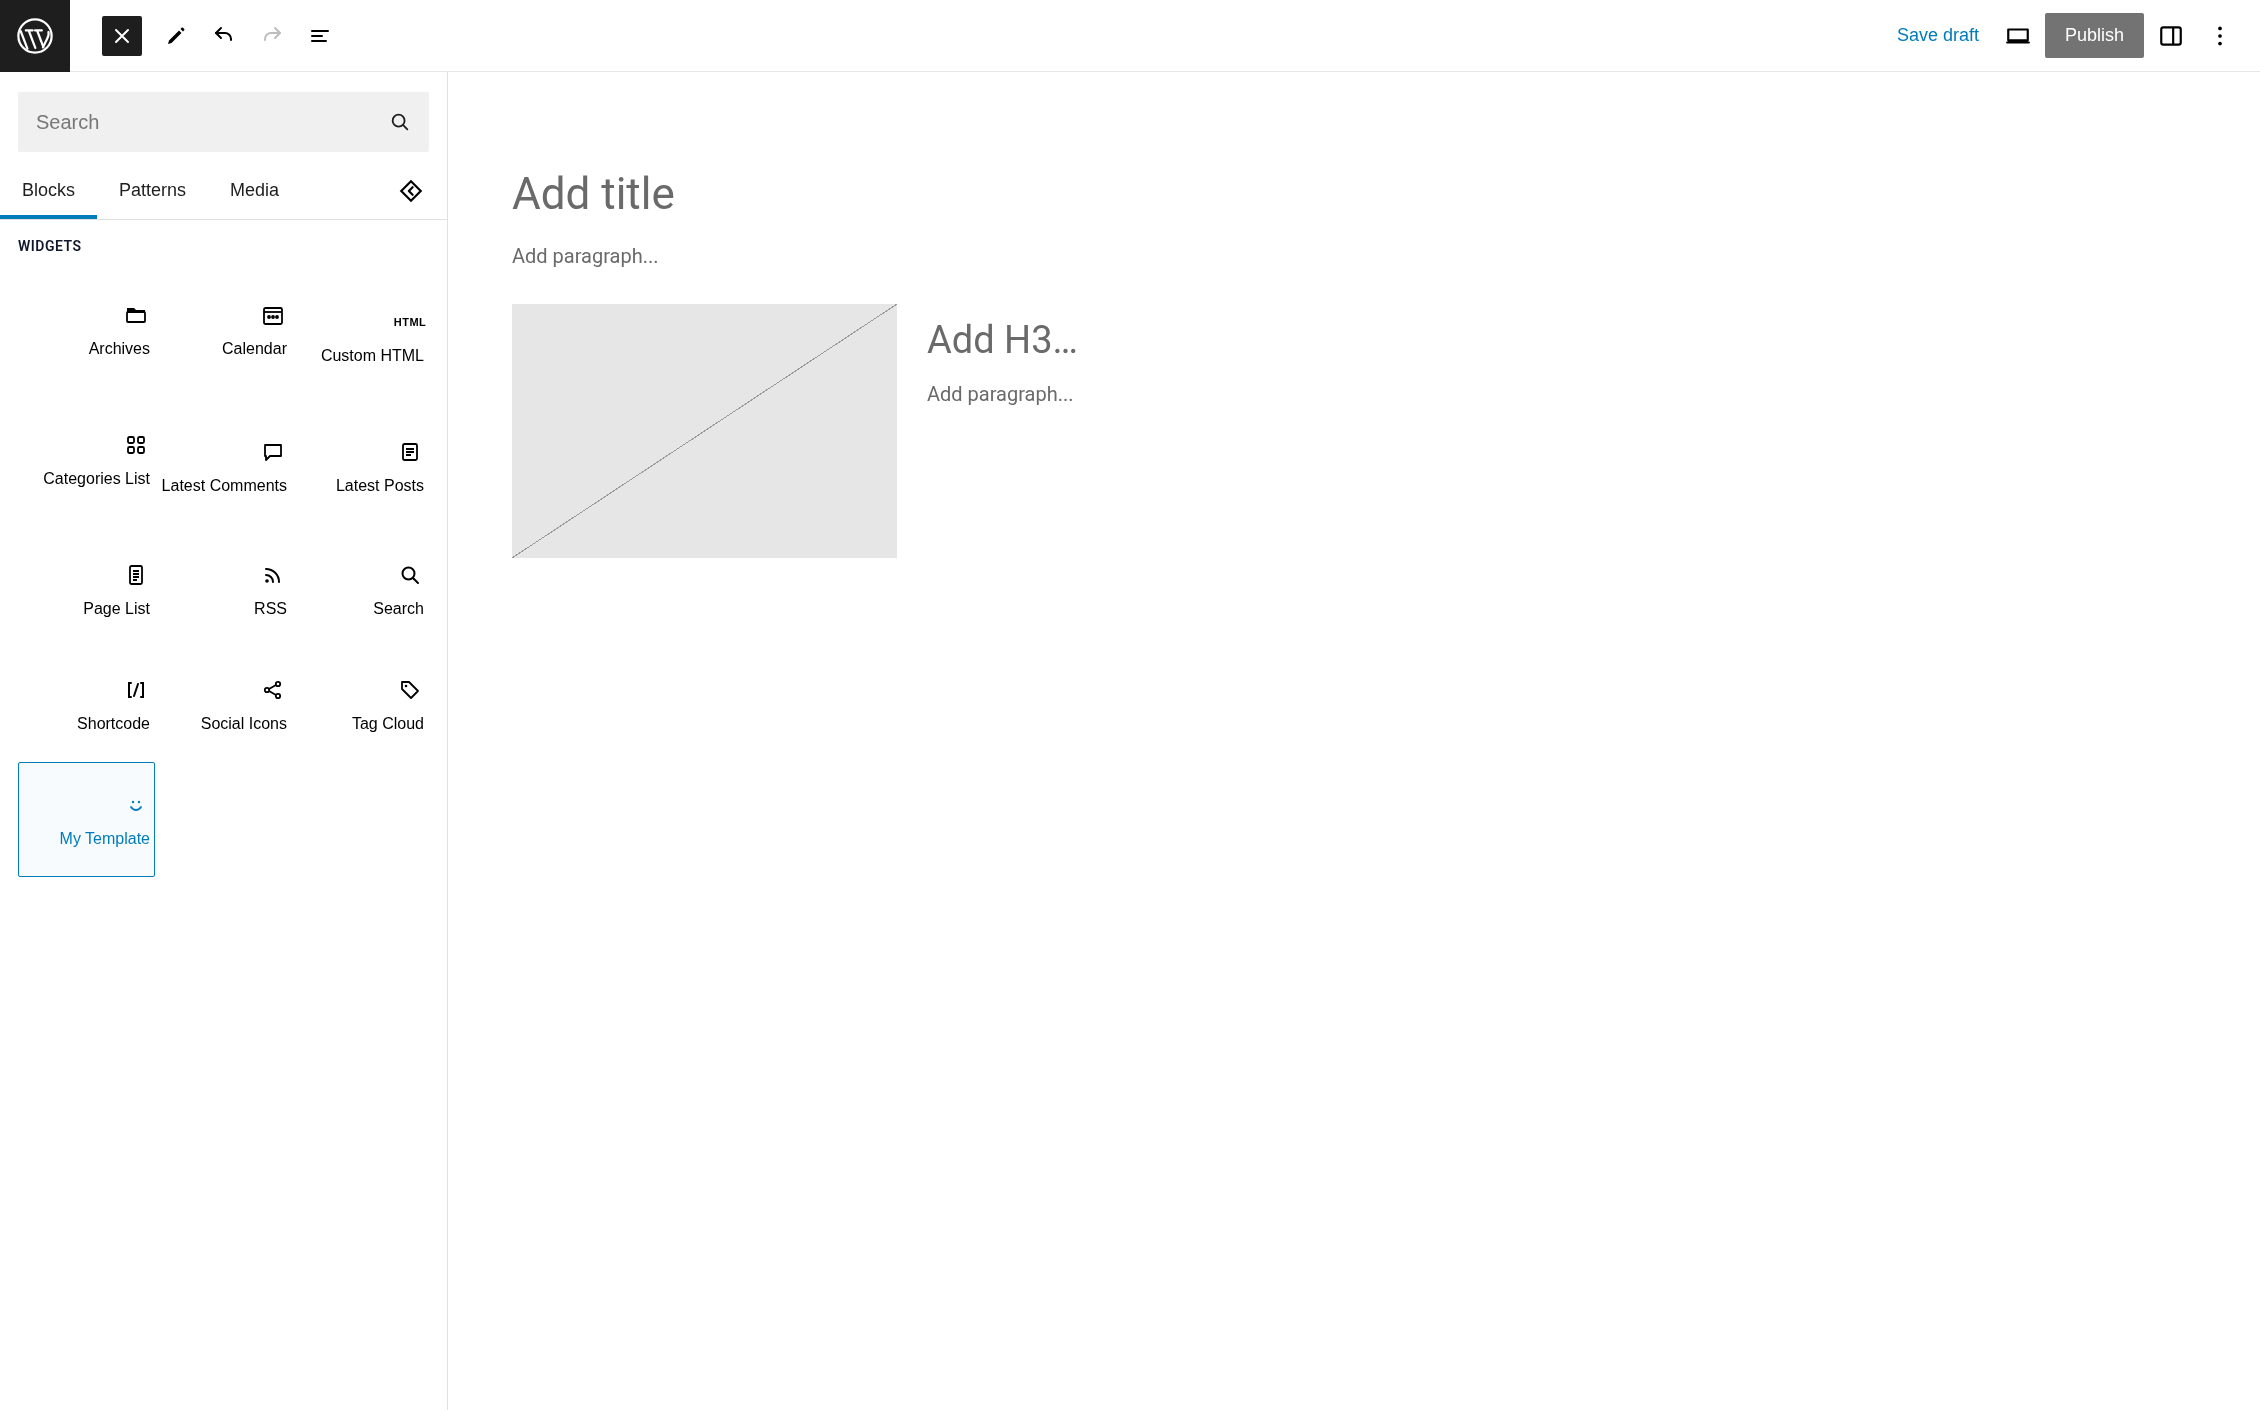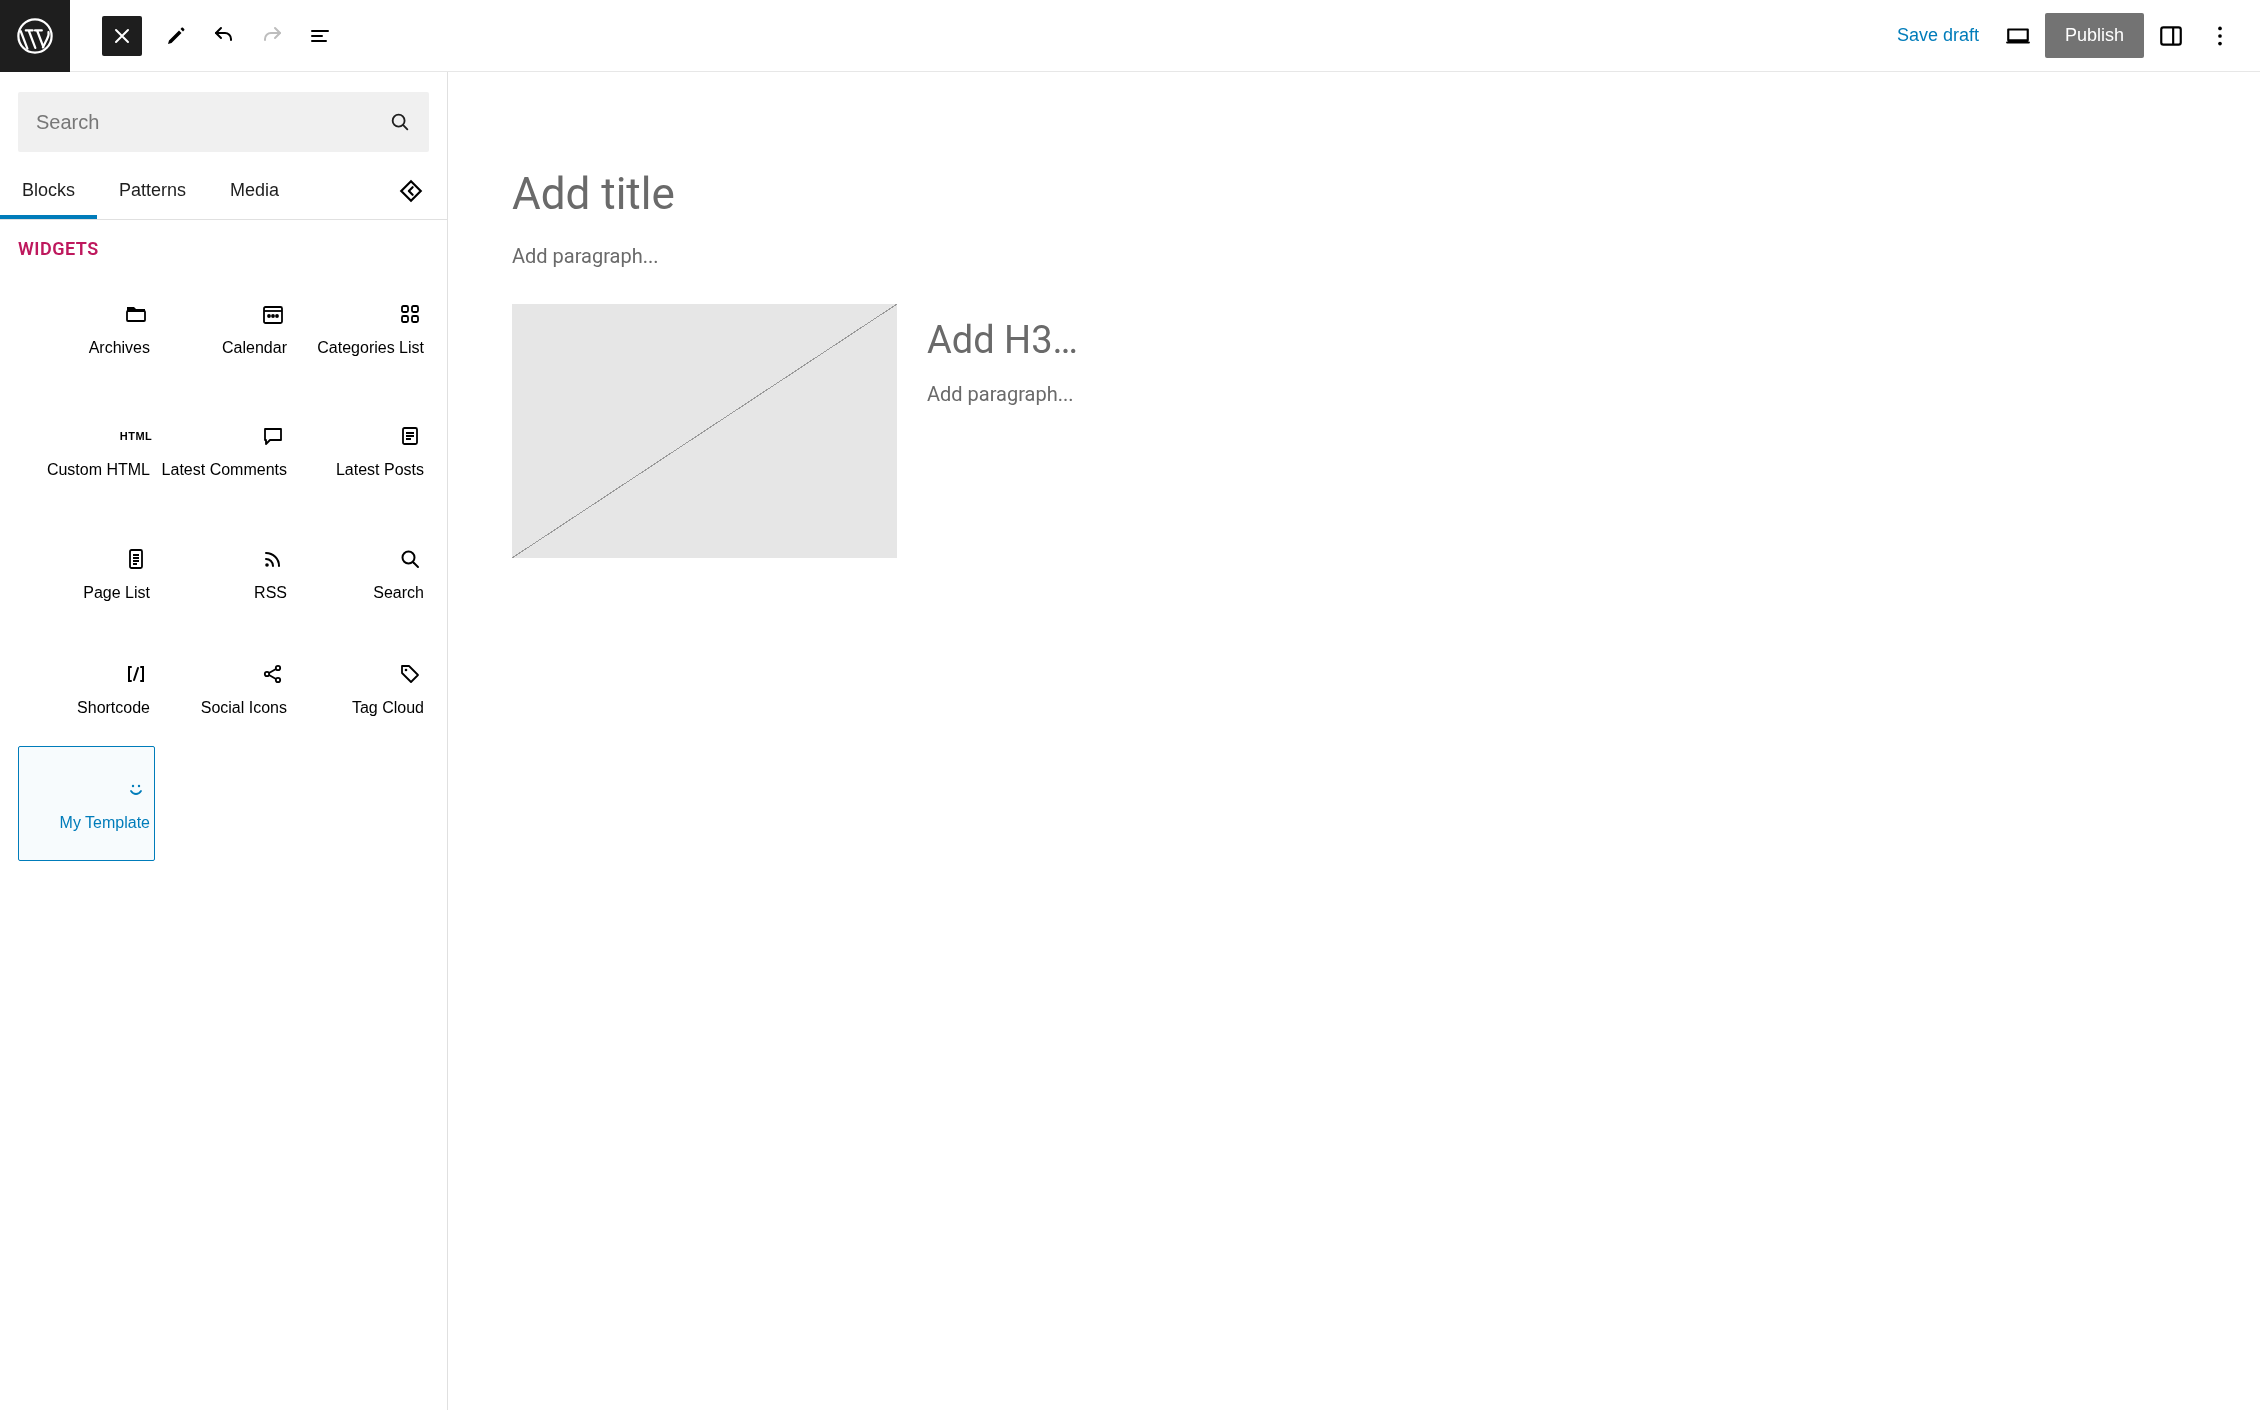--- a/index.html
+++ b/index.html
@@ -32,21 +32,21 @@
   .search-box input { flex:1; background:transparent; border:none; font-size:20px; outline:none; color:#555; }
   .search-box input::placeholder { color:#777; }
   .search-box svg { width:22px; height:22px; color:#1e1e1e; }
   .ins-tabs { display:flex; align-items:center; border-bottom:1px solid #e0e0e0; padding: 0 18px 0 0; margin-top:10px; }
   .ins-tab { background:none; border:none; border-bottom:4px solid transparent; font-size:18px; padding:18px 22px 14px; cursor:pointer; color:#1e1e1e; }
   .ins-tab.active { border-bottom-color:#007cba; font-weight:500; }
   .ins-tabs-spacer { flex:1; }
   .close-ins { width:36px; height:36px; background:none; border:none; cursor:pointer; display:flex; align-items:center; justify-content:center; }
 
   .ins-body { flex:1; overflow:auto; padding: 18px; }
-  .section-label { color:#be185d; font-size:18px; font-weight:600; letter-spacing:0.5px; margin-bottom:12px; }
+  .section-label { color:#0f172a; font-size:14px; font-weight:600; letter-spacing:0.5px; margin-bottom:18px; }
   .block-grid { display:grid; grid-template-columns: repeat(3, 1fr); gap: 0; }
   .block-item { height: 115px; display:flex; flex-direction:column; align-items:flex-end; justify-content:center; gap:10px; cursor:pointer; border:1px solid transparent; border-radius:2px; padding:4px; background:none; }
   .block-item.tall { height: 130px; }
   .block-item .bicon { width:28px; height:28px; display:flex; align-items:center; justify-content:center; }
   .block-item .bicon svg { width:24px; height:24px; }
   .block-item .bicon .txt { font-size:11px; font-weight:700; letter-spacing:0.5px; }
   .block-item .blabel { font-size:16px; text-align:center; line-height:1.25; }
   .block-item.selected { border-color:#007cba; color:#007cba; background:#f7fbfd; }
   .block-item.selected .bicon, .block-item.selected .blabel { color:#007cba; }
 
@@ -183,37 +183,37 @@
                 <rect x="3" y="5" width="18" height="16" rx="1.5"></rect>
                 <path d="M3 9h18"></path>
                 <circle cx="8" cy="14" r="1" fill="currentColor"></circle>
                 <circle cx="12" cy="14" r="1" fill="currentColor"></circle>
                 <circle cx="16" cy="14" r="1" fill="currentColor"></circle>
               </svg>
           </span>
           <span class="blabel">Calendar</span>
         </button>
 
+        <button class="block-item tall">
+          <span class="bicon">
+              <span class="txt">HTML</span>
+            </span>
+          <span class="blabel">Custom HTML</span>
+        </button>
+
         <button class="block-item">
           <span class="bicon">
             <svg viewBox="0 0 24 24" fill="none" stroke="currentColor" stroke-width="1.8">
                 <rect x="4" y="4" width="6" height="6" rx="1.5"></rect>
                 <rect x="14" y="4" width="6" height="6" rx="1.5"></rect>
                 <rect x="4" y="14" width="6" height="6" rx="1.5"></rect>
                 <rect x="14" y="14" width="6" height="6" rx="1.5"></rect>
               </svg>
           </span>
           <span class="blabel">Categories List</span>
-        </button>
-
-        <button class="block-item tall">
-          <span class="bicon">
-              <span class="txt">HTML</span>
-            </span>
-          <span class="blabel">Custom HTML</span>
         </button>
 
         <button class="block-item tall">
           <span class="bicon">
             <svg viewBox="0 0 24 24" fill="none" stroke="currentColor" stroke-width="1.8">
                 <path d="M4 5h16v11H9l-4 4v-4H4z" stroke-linejoin="round"></path>
               </svg>
           </span>
           <span class="blabel">Latest Comments</span>
         </button>

